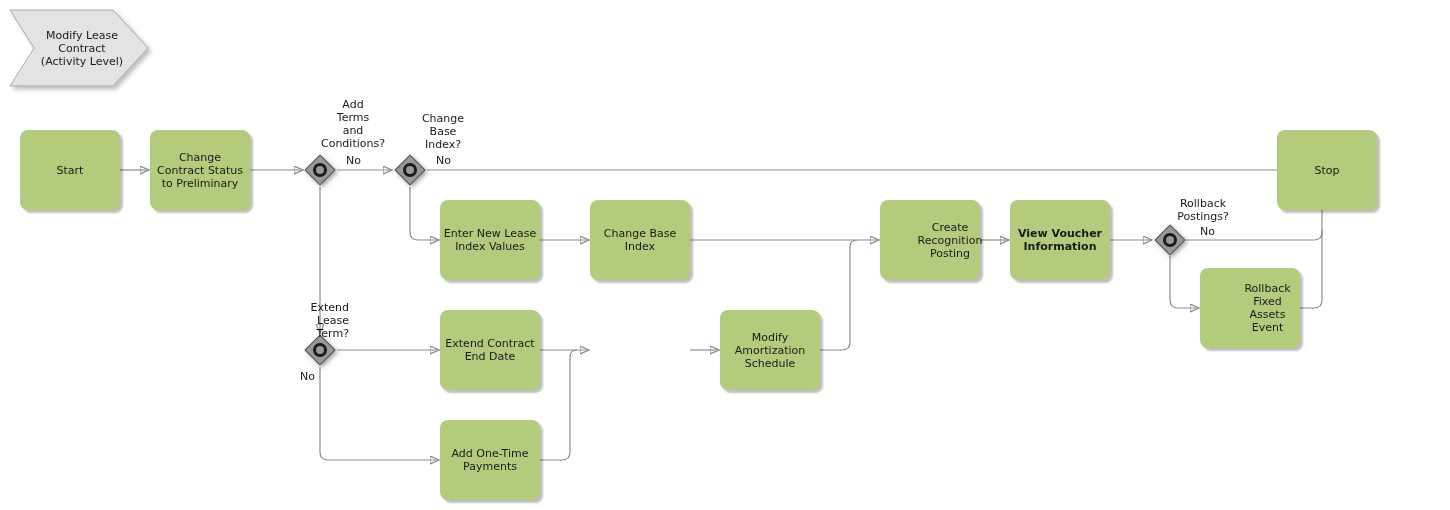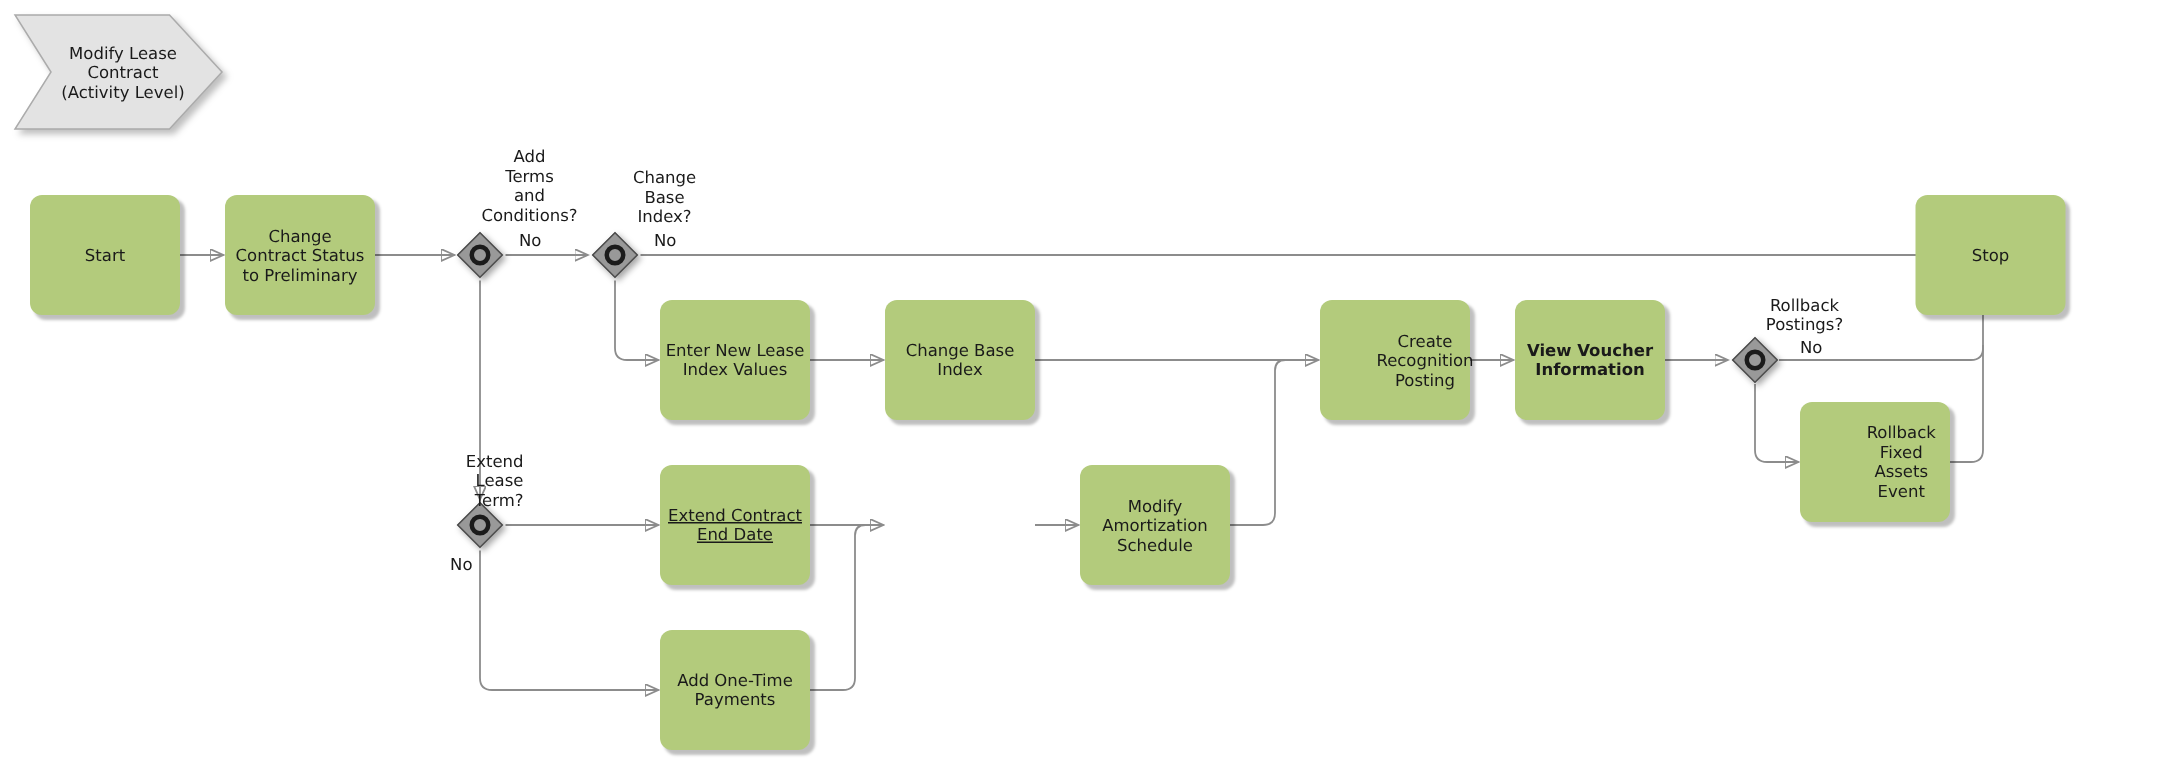--- a/index.html
+++ b/index.html
@@ -113,21 +113,21 @@
   <div class="task" style="left:590px;top:200px;">Change Base
 Index</div>
   <div class="task" style="left:880px;top:200px;padding-left:42px;">Create
 Recognition
 Posting</div>
   <div class="task" style="left:1010px;top:200px;font-weight:bold;">View Voucher
 Information</div>
   <div class="task" style="left:1200px;top:268px;padding-left:37px;">Rollback Fixed
 Assets Event</div>
 
-  <div class="task" style="left:440px;top:310px;text-decoration:underline;">Extend Contract
+  <div class="task" style="left:440px;top:310px;">Extend Contract
 End Date</div>
   <div class="task" style="left:720px;top:310px;">Modify
 Amortization
 Schedule</div>
 
   <div class="task" style="left:440px;top:420px;">Add One-Time
 Payments</div>
 
   <div class="gateway" style="left:304px;top:154px;">
     <div class="gw-square"></div>

